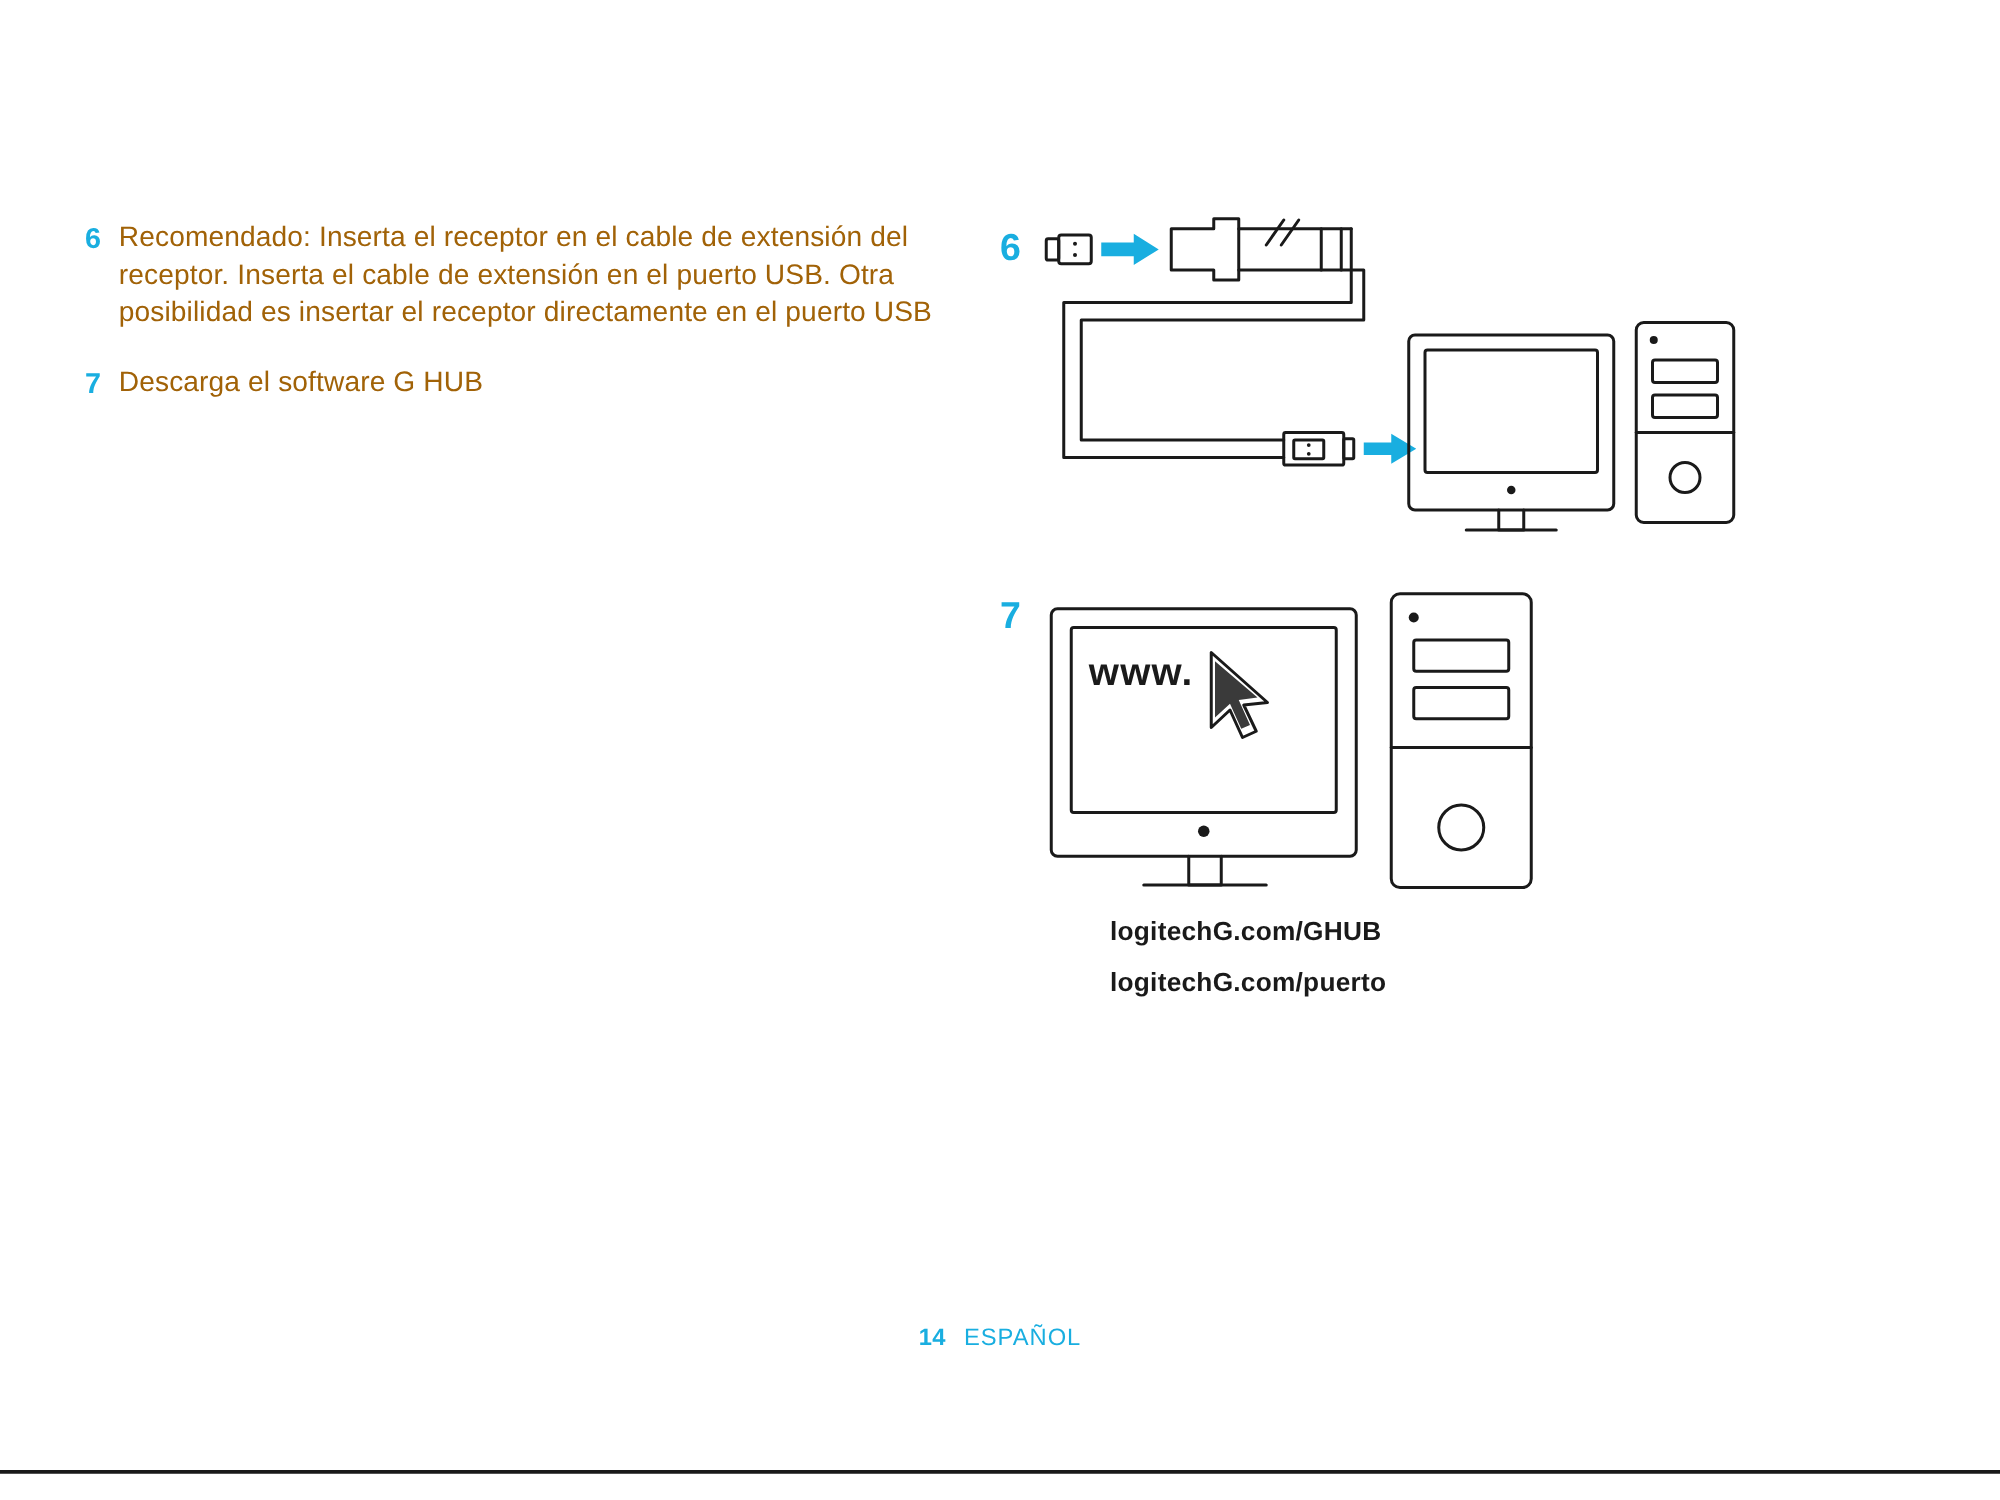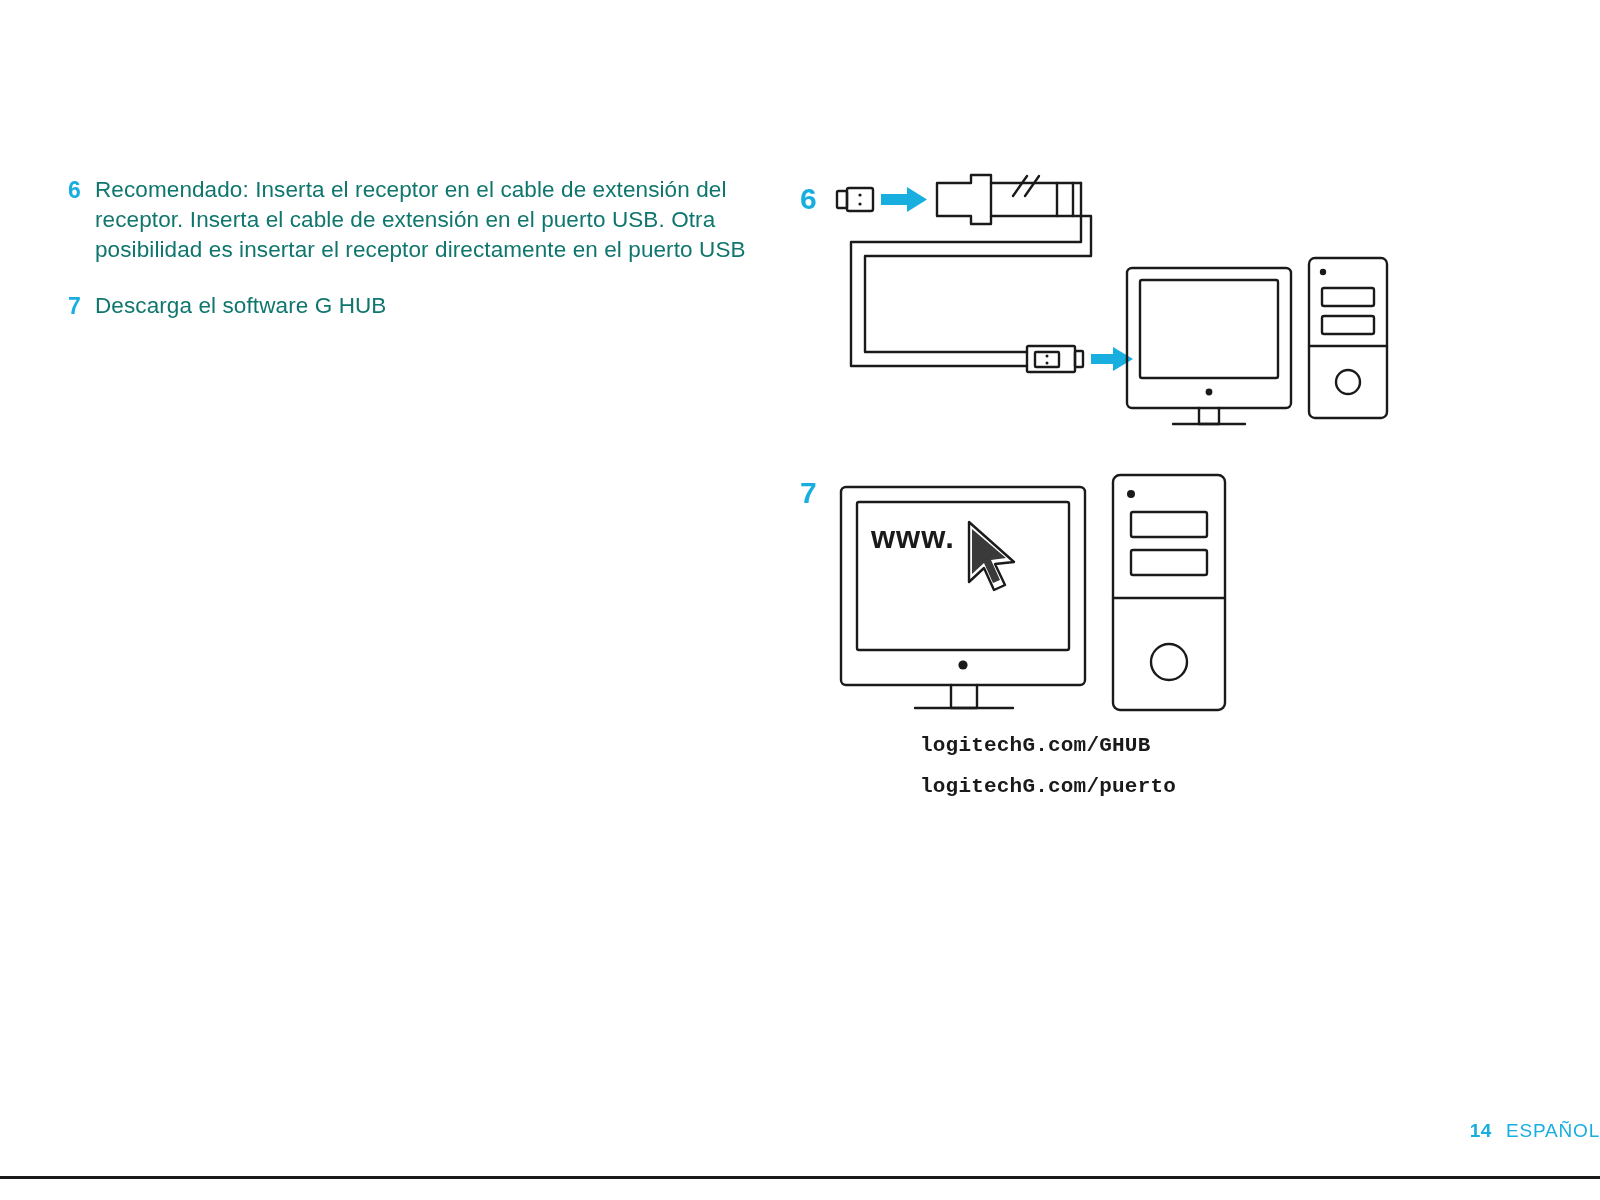--- a/index.html
+++ b/index.html
@@ -35,21 +35,21 @@
   .step-num {
     color: #19aee0;
     font-size: 23px;
     font-weight: 700;
     line-height: 30px;
     width: 27px;
     flex: 0 0 27px;
     text-align: left;
   }
   .step-text {
-    color: #0f766e;
+    color: #a16207;
     font-size: 22.5px;
     line-height: 30px;
     letter-spacing: 0.1px;
     max-width: 660px;
   }
 
   
   .figure {
     position: absolute;
   }
@@ -57,40 +57,39 @@
     position: absolute;
     color: #19aee0;
     font-size: 30px;
     font-weight: 700;
     line-height: 1;
   }
 
   
   .links {
     position: absolute;
-    left: 920px;
+    left: 888px;
     top: 725px;
     width: 520px;
-    font-family: Liberation Mono, monospace;
   }
   .link-line {
     color: #1a1a1a;
     font-size: 21px;
     font-weight: 700;
     line-height: 41px;
     letter-spacing: 0.2px;
   }
 
   
   .footer {
     position: absolute;
     left: 0;
     right: 0;
-    top: 1120px;
-    text-align: right;
+    top: 1060px;
+    text-align: center;
   }
   .footer-page {
     color: #19aee0;
     font-size: 19px;
     font-weight: 700;
     letter-spacing: 0.3px;
   }
   .footer-lang {
     color: #19aee0;
     font-size: 19px;

